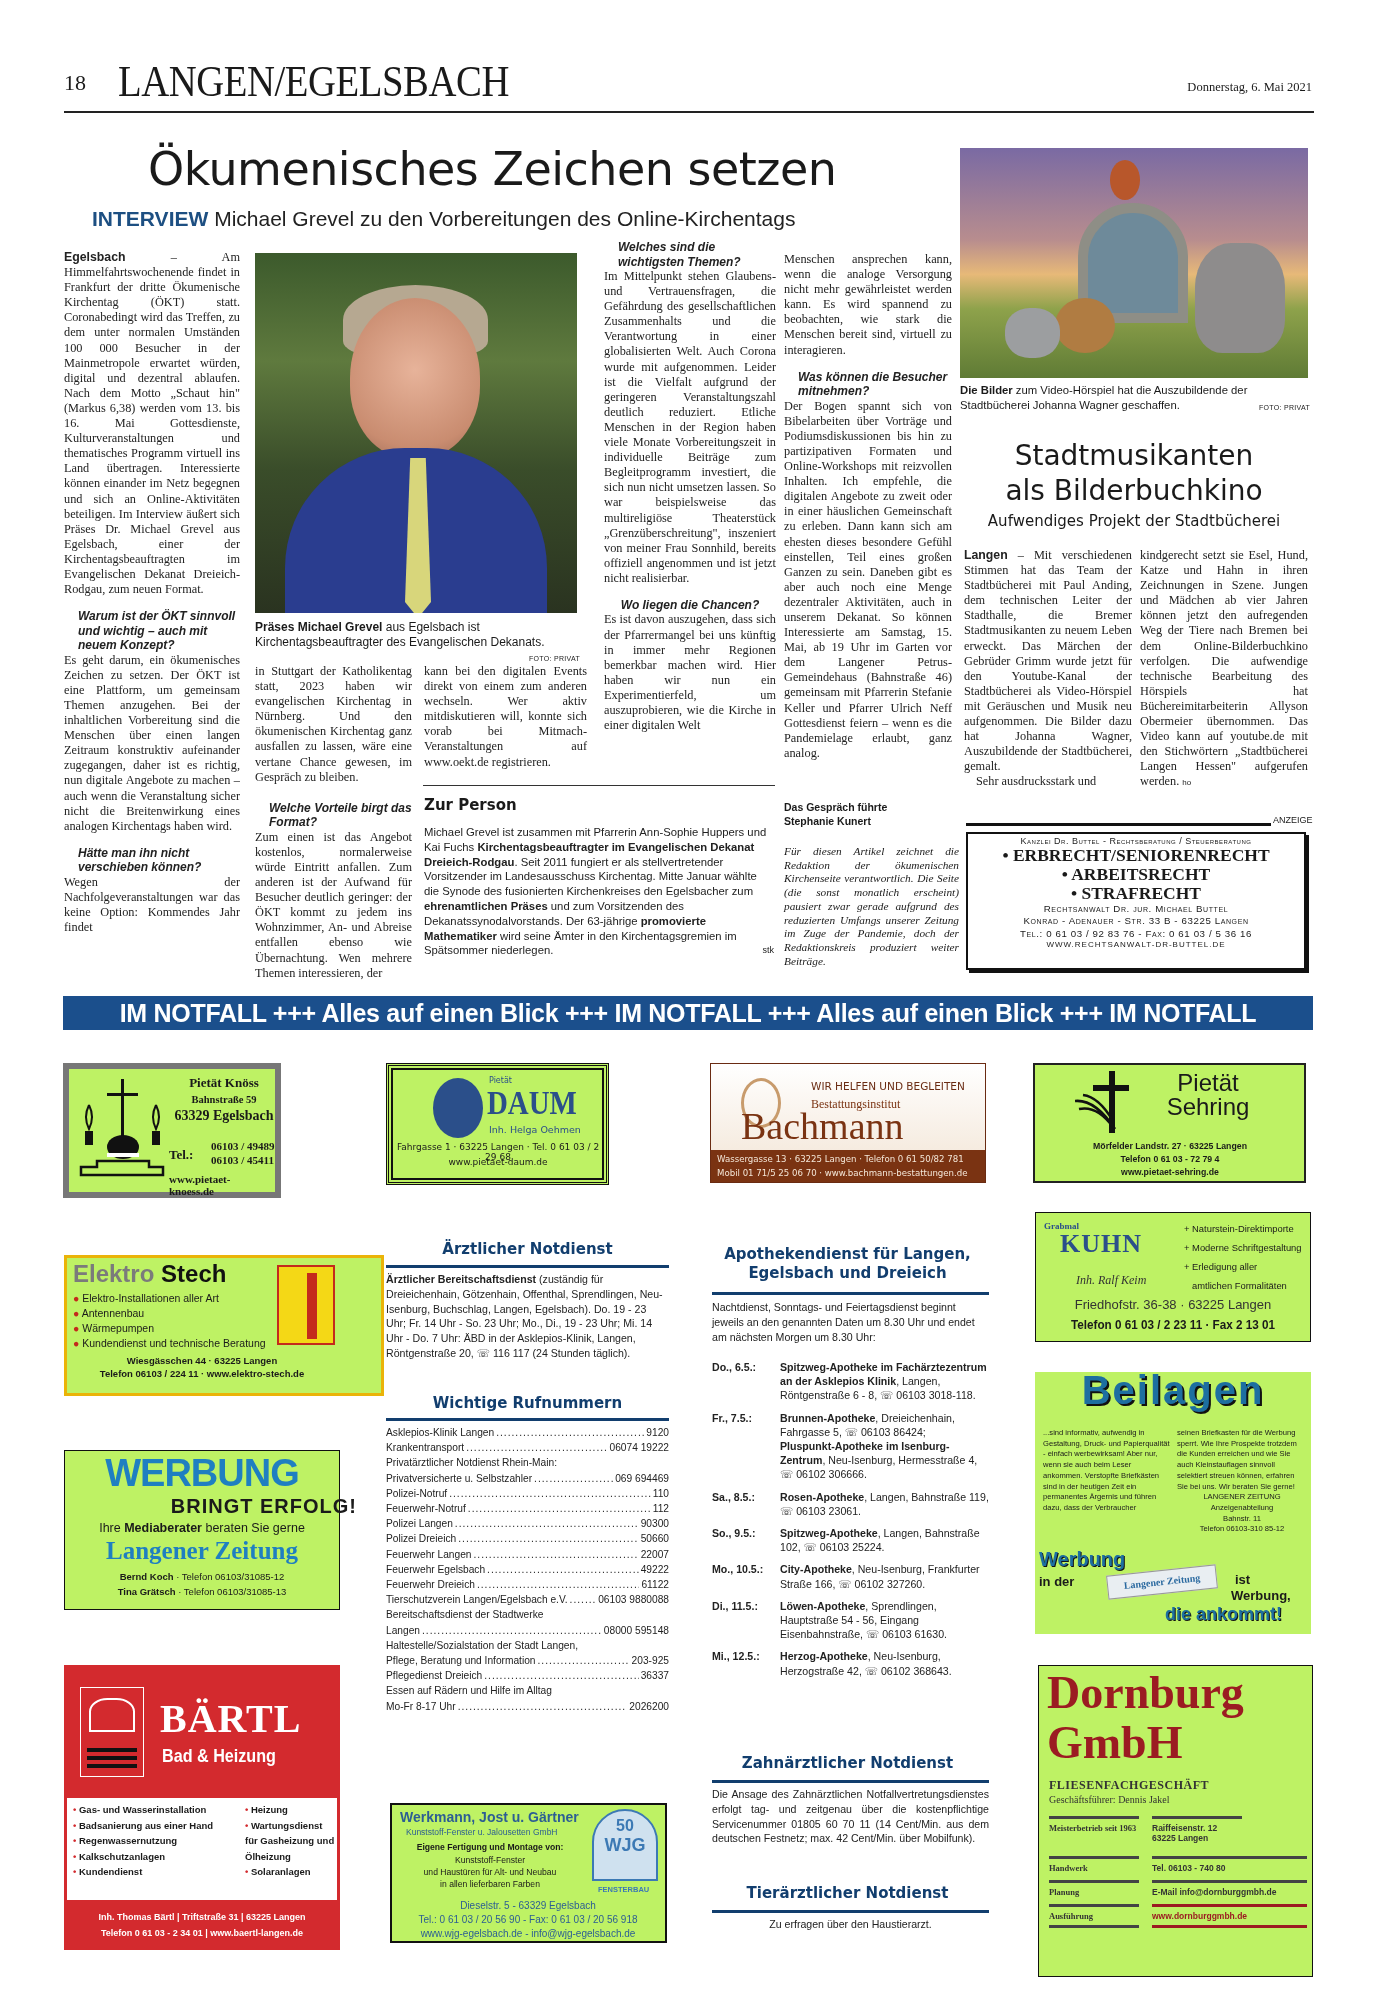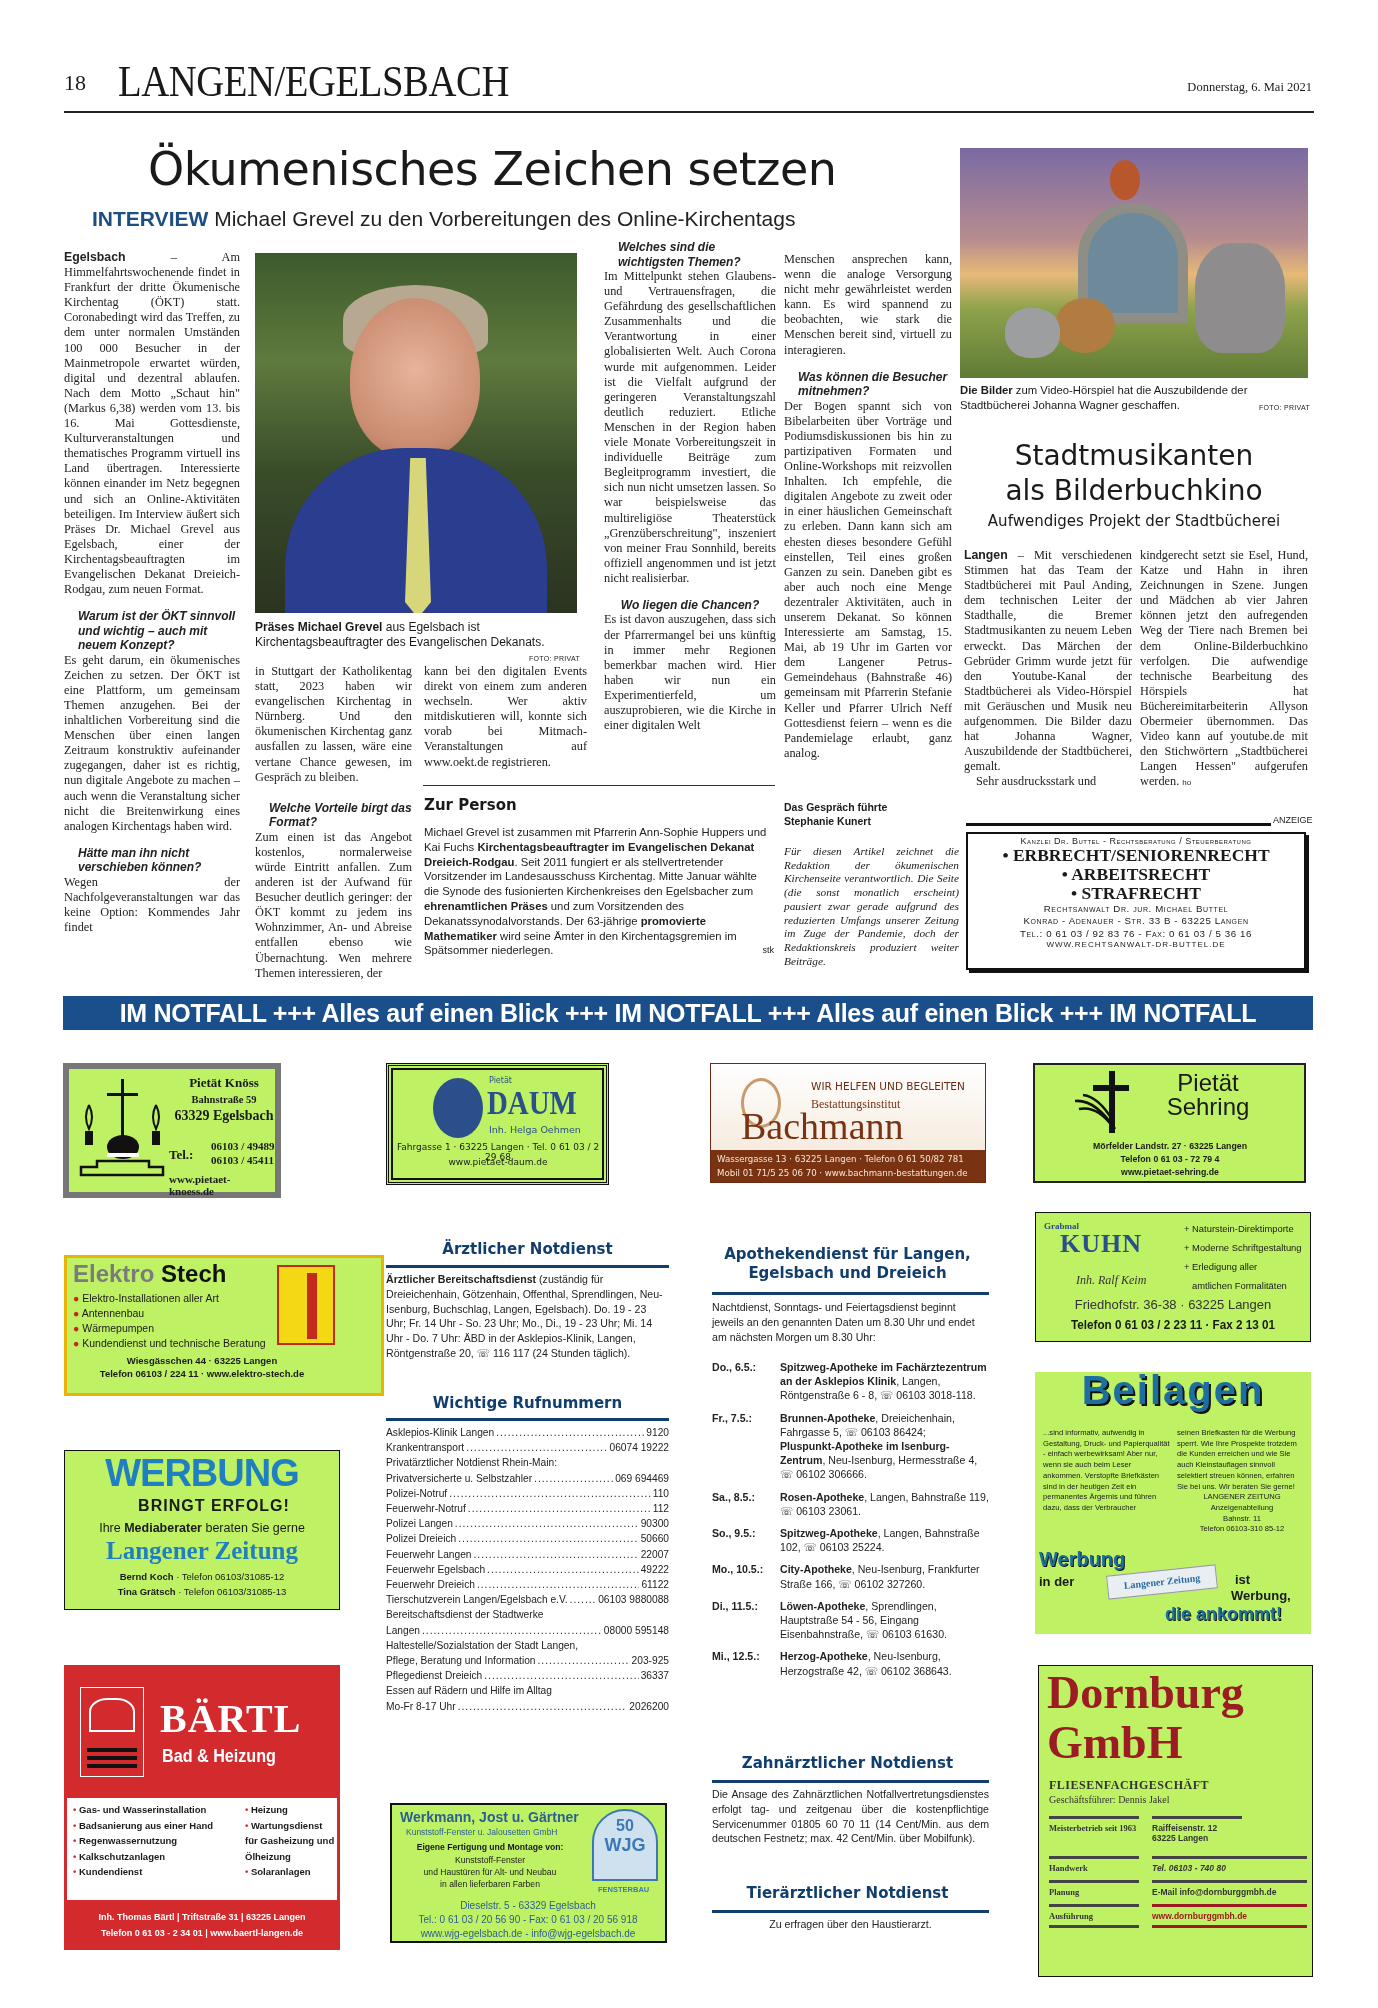--- a/index.html
+++ b/index.html
@@ -278,21 +278,21 @@
     <div><span style="color:#c42a1c;">● </span><span>Kundendienst und technische Beratung</span></div>
   </div>
   <div class="abs sans center" style="left:0;top:96px;width:270px;font-size:9.5px;line-height:13px;font-weight:bold;">
     <div>Wiesgässchen 44 · 63225 Langen</div>
     <div>Telefon 06103 / 224 11 · www.elektro-stech.de</div>
   </div>
 </div>
 
 <div class="ad" id="werbung">
   <div class="abs sans center" style="left:0;top:2px;width:274px;font-size:38px;line-height:40px;font-weight:900;color:#1f7fc1;letter-spacing:-1px;">WERBUNG</div>
-  <div class="abs sans center" style="left:12px;top:42px;width:274px;font-size:16px;line-height:26px;font-weight:bold;letter-spacing:1px;">BRINGT ERFOLG!</div>
+  <div class="abs sans center" style="left:18px;top:42px;width:274px;font-size:20px;line-height:26px;font-weight:bold;letter-spacing:1px;text-align:right;">BRINGT ERFOLG!</div>
   <div class="abs sans center" style="left:0;top:70px;width:274px;font-size:12.5px;">
     <span>Ihre </span><b>Mediaberater</b><span> beraten Sie gerne</span>
   </div>
   <div class="abs serif center" style="left:0;top:86px;width:274px;font-size:25px;font-weight:bold;color:#1f7fc1;">Langener Zeitung</div>
   <div class="abs sans center" style="left:0;top:118px;width:274px;font-size:9.5px;line-height:15px;">
     <div><b>Bernd Koch</b><span> · Telefon 06103/31085-12</span></div>
     <div><b>Tina Grätsch</b><span> · Telefon 06103/31085-13</span></div>
   </div>
 </div>
 
@@ -518,17 +518,17 @@
   <div class="abs serif" style="left:10px;top:112px;font-size:12px;font-weight:bold;color:#333;letter-spacing:0.5px;">FLIESENFACHGESCHÄFT</div>
   <div class="abs serif" style="left:10px;top:128px;font-size:10px;color:#333;">Geschäftsführer: Dennis Jakel</div>
   <div class="abs serif" style="left:10px;top:150px;width:90px;font-size:8.5px;font-weight:bold;color:#333;">
     <div style="border-top:3px solid #444;padding:4px 0;height:40px;">Meisterbetrieb seit 1963</div>
     <div style="border-top:3px solid #444;padding:4px 0;height:24px;">Handwerk</div>
     <div style="border-top:3px solid #444;padding:4px 0;height:24px;">Planung</div>
     <div style="border-top:3px solid #444;padding:4px 0;height:24px;border-bottom:3px solid #444;">Ausführung</div>
   </div>
   <div class="abs sans" style="left:113px;top:150px;width:155px;font-size:8.5px;font-weight:bold;color:#333;">
     <div style="border-top:3px solid #444;padding:4px 0;height:40px;width:90px;">Raiffeisenstr. 12 63225 Langen</div>
-    <div style="border-top:3px solid #444;padding:4px 0;height:24px;font-style:italic;">Tel. 06103 - 740 80</div>
+    <div style="border-top:3px solid #444;padding:4px 0;height:24px;">Tel. 06103 - 740 80</div>
     <div style="border-top:3px solid #444;padding:4px 0;height:24px;">E-Mail info@dornburggmbh.de</div>
     <div style="border-top:3px solid #9b1c22;padding:4px 0;height:24px;border-bottom:3px solid #9b1c22;color:#9b1c22;">www.dornburggmbh.de</div>
   </div>
 </div>
 
 </body></html>

